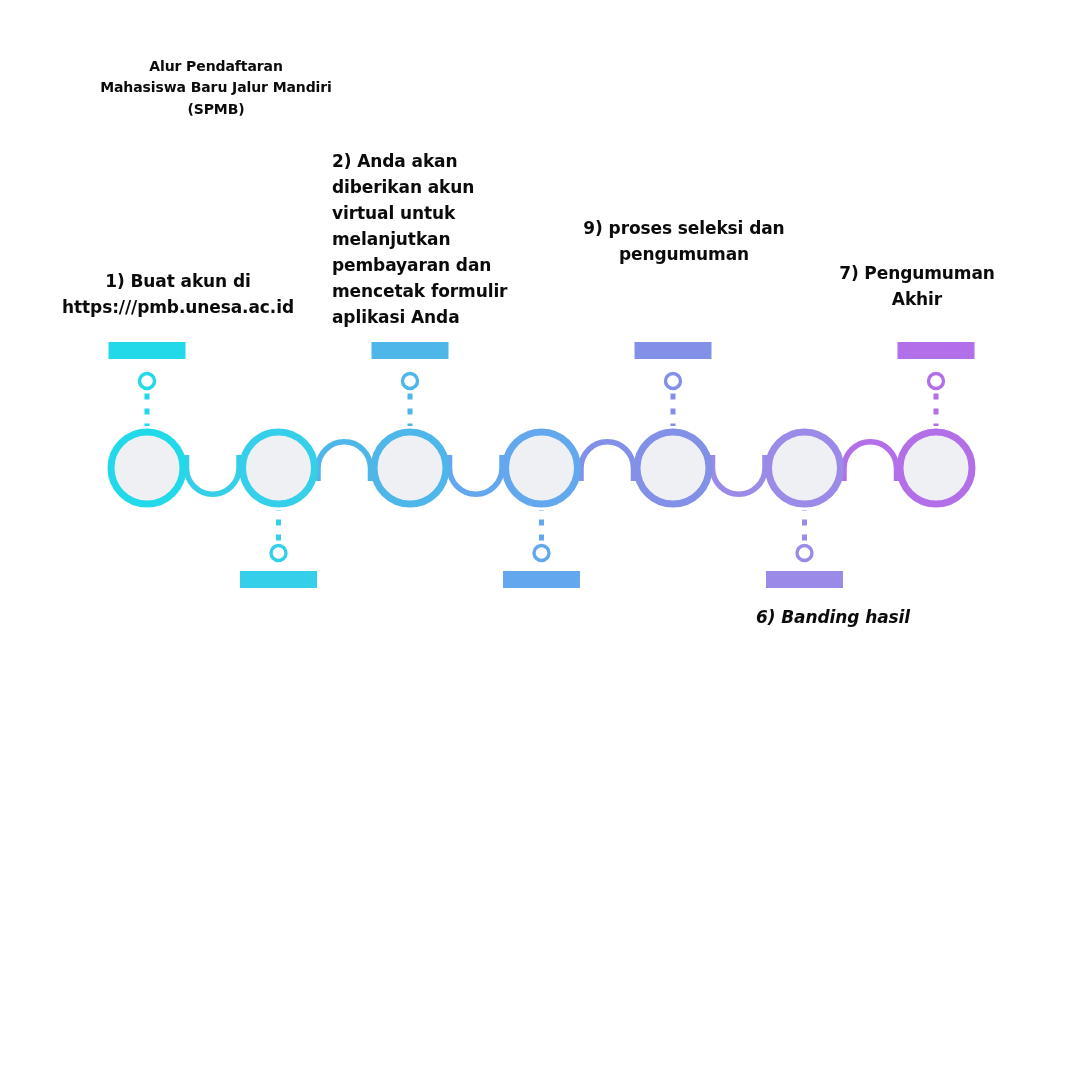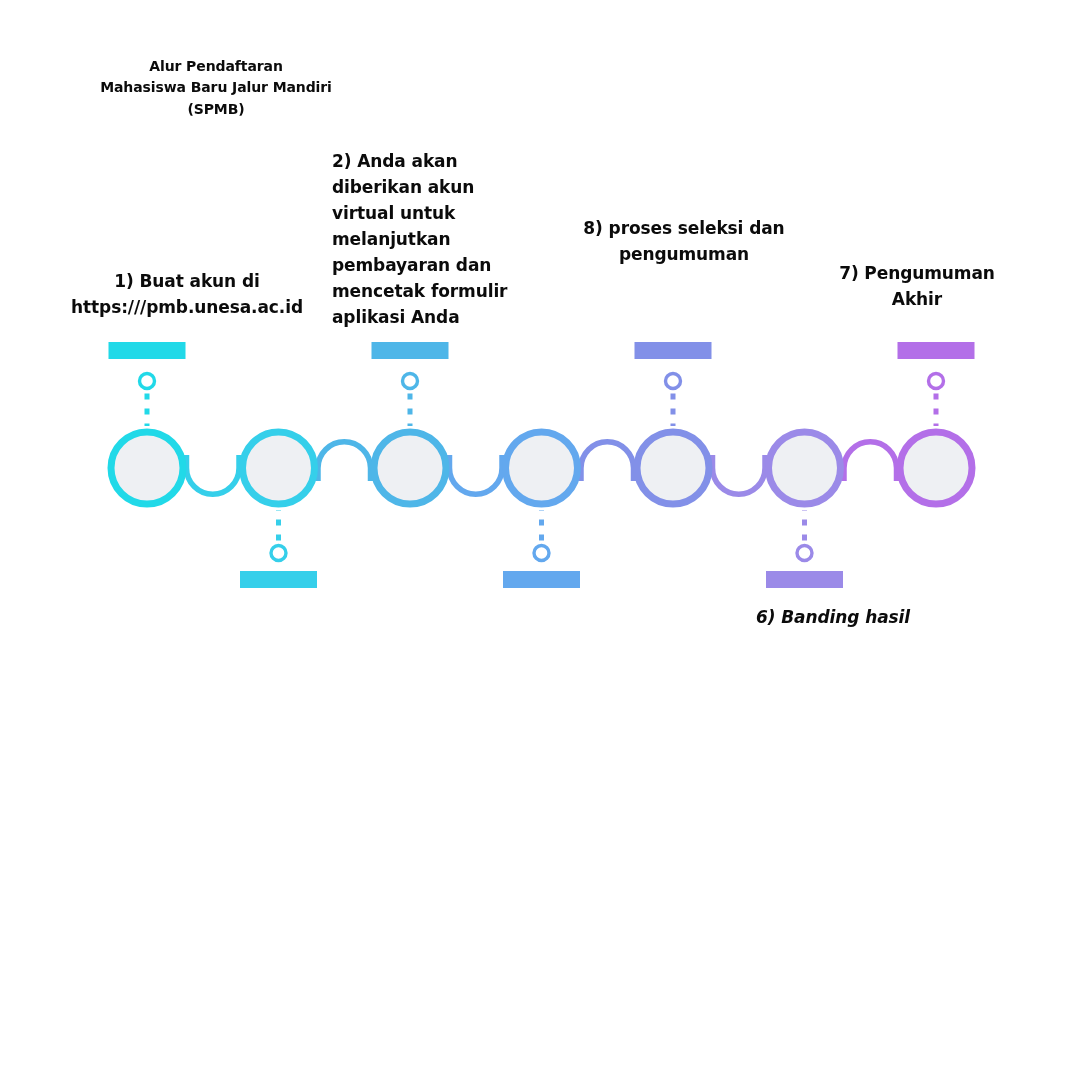--- a/index.html
+++ b/index.html
@@ -128,34 +128,34 @@
         <circle cx="804.5" cy="468" r="36" fill="#eef0f3" stroke="#9b8ae8" stroke-width="7"></circle>
       </g>
       <g>
         <rect x="897.5" y="342" width="77" height="17" fill="#b36fe8"></rect>
         <path d="M 936 393.5 L 936 426" stroke="#b36fe8" stroke-width="5" fill="none" stroke-dasharray="6 9" stroke-linecap="butt"></path>
         <circle cx="936" cy="381" r="7.5" fill="#ffffff" stroke="#b36fe8" stroke-width="3.4"></circle>
         <circle cx="936" cy="468" r="36" fill="#eef0f3" stroke="#b36fe8" stroke-width="7"></circle>
       </g>
     </svg>
 
-  <div class="caption center" style="left:56px; top:268px; width:244px;margin-left:9px;">1) Buat akun di
+  <div class="caption center" style="left:56px; top:268px; width:244px;">1) Buat akun di
 https:///pmb.unesa.ac.id</div>
 
 
   <div class="caption left" style="left:332px; top:148px; width:186px;">2) Anda akan
 diberikan akun
 virtual untuk
 melanjutkan
 pembayaran dan
 mencetak formulir
 aplikasi Anda</div>
 
 
-  <div class="caption center" style="left:578px; top:215px; width:212px;">8) proses seleksi dan
+  <div class="caption center" style="left:578px; top:215px; width:212px;">9) proses seleksi dan
 pengumuman</div>
 
   <div class="caption center" style="left:728px; top:604px; width:210px;font-style:italic;">6) Banding hasil</div>
 
   <div class="caption center" style="left:825px; top:260px; width:184px;">7) Pengumuman
 Akhir</div>
 
 </div>
 
 </body></html>

